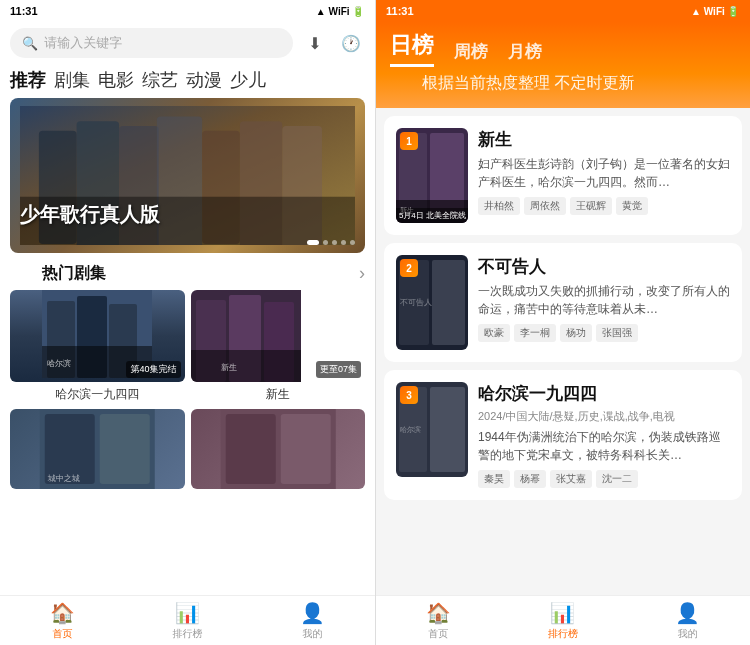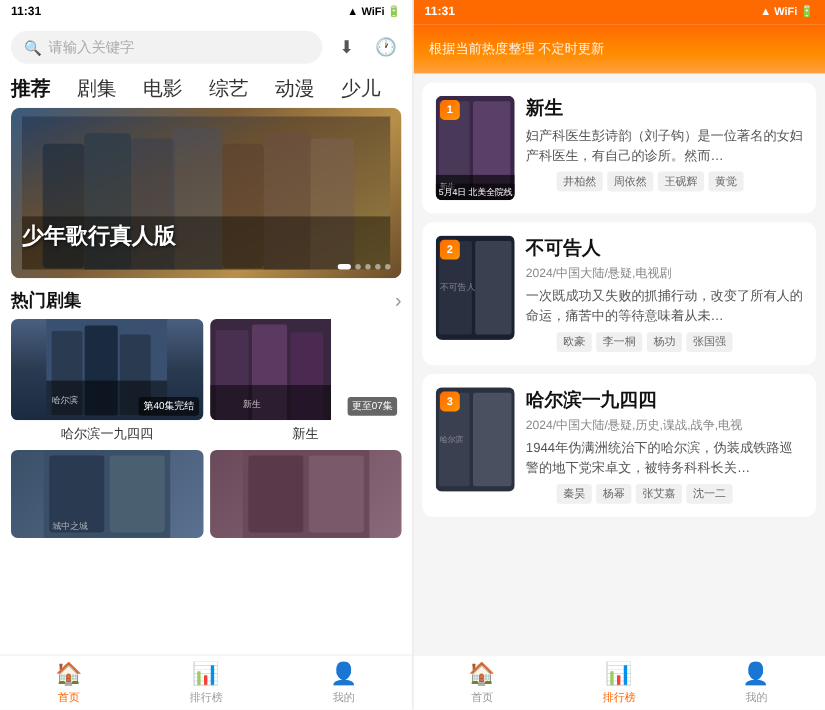--- a/index.html
+++ b/index.html
@@ -73,21 +73,21 @@
       display: flex;
       align-items: center;
       justify-content: center;
       font-size: 16px;
       color: #555;
     }
 
     .nav-tabs {
       display: flex;
       padding: 4px 10px 6px;
-      gap: 24px;
+      gap: 8px;
       align-items: center;
     }
 
     .nav-tab {
       font-size: 18px;
       color: #333;
       font-weight: 500;
       cursor: pointer;
     }
 
@@ -143,20 +143,21 @@
       width: 12px;
       border-radius: 3px;
     }
 
     
     .section-header {
       display: flex;
       align-items: center;
       justify-content: space-between;
       padding: 10px 10px 6px;
+      margin-left: 32px;
     }
 
     .section-title {
       font-size: 16px;
       font-weight: 700;
       color: #111;
     }
 
     .section-more {
       color: #999;
@@ -316,22 +317,23 @@
       border-bottom: 3px solid #fff;
     }
 
     .rank-tab.inactive {
       font-size: 17px;
       opacity: 0.85;
     }
 
     .rank-subtitle {
       color: rgba(255,255,255,0.9);
-      font-size: 12px;
+      font-size: 16px;
       margin-top: 6px;
+      margin-left: 32px;
     }
 
     
     .rank-list {
       flex: 1;
       overflow-y: auto;
       background: #f5f5f5;
       padding: 8px;
     }
 
@@ -393,21 +395,20 @@
       -webkit-line-clamp: 3;
       -webkit-box-orient: vertical;
       overflow: hidden;
     }
 
     .rank-cast {
       display: flex;
       flex-wrap: wrap;
       gap: 4px;
       margin-top: 2px;
-      margin-left: 28px;
     }
 
     .cast-tag {
       background: #f0f0f0;
       border-radius: 3px;
       padding: 2px 6px;
       font-size: 10px;
       color: #666;
     }
 
@@ -621,40 +622,45 @@
 <div class="right-panel">
 
   <div class="right-status-bar">
     <span>11:31</span>
     <div class="status-icons">
       <span style="color:#fff">▲ WiFi 🔋</span>
     </div>
   </div>
 
   <div class="right-header">
+    <div class="rank-tabs">
+      <span class="rank-tab active">日榜</span>
+      <span class="rank-tab inactive">周榜</span>
+      <span class="rank-tab inactive">月榜</span>
+    </div>
     <div class="rank-subtitle">根据当前热度整理 不定时更新</div>
   </div>
 
   <div class="rank-list">
 
     <div class="rank-card">
       <div class="rank-poster">
         <svg width="72" height="95" viewBox="0 0 72 95">
           <rect width="72" height="95" fill="#3a2848"></rect>
           <rect x="3" y="5" width="28" height="85" rx="2" fill="#4a3858"></rect>
           <rect x="34" y="5" width="34" height="85" rx="2" fill="#5a4068"></rect>
           <rect x="0" y="72" width="72" height="23" fill="rgba(0,0,0,0.6)"></rect>
           <text x="4" y="85" fill="rgba(255,255,255,0.8)" font-size="7" font-family="sans-serif">新生</text>
         </svg>
         <div class="rank-number">1</div>
         <div class="rank-poster-label">5月4日 北美全院线</div>
       </div>
       <div class="rank-info">
         <div class="rank-title">新生</div>
-        <div class="rank-desc">妇产科医生彭诗韵（刘子钩）是一位著名的女妇产科医生，有自己的诊所。然而…</div>
+        <div class="rank-desc">妇产科医生彭诗韵（刘子钩）是一位著名的女妇产科医生，哈尔滨一九四四。然而…</div>
         <div class="rank-cast">
           <span class="cast-tag">井柏然</span>
           <span class="cast-tag">周依然</span>
           <span class="cast-tag">王砚辉</span>
           <span class="cast-tag">黄觉</span>
         </div>
       </div>
     </div>
 
     <div class="rank-card">
@@ -662,21 +668,20 @@
         <svg width="72" height="95" viewBox="0 0 72 95">
           <rect width="72" height="95" fill="#1a2030"></rect>
           <rect x="3" y="5" width="30" height="85" rx="2" fill="#2a3040"></rect>
           <rect x="36" y="5" width="33" height="85" rx="2" fill="#3a4050"></rect>
           <text x="4" y="50" fill="rgba(255,255,255,0.4)" font-size="8" font-family="sans-serif">不可告人</text>
         </svg>
         <div class="rank-number">2</div>
       </div>
       <div class="rank-info">
         <div class="rank-title">不可告人</div>
-        <div class="rank-meta">2024/中国大陆/悬疑,电视剧</div>
         <div class="rank-desc">一次既成功又失败的抓捕行动，改变了所有人的命运，痛苦中的等待意味着从未…</div>
         <div class="rank-cast">
           <span class="cast-tag">欧豪</span>
           <span class="cast-tag">李一桐</span>
           <span class="cast-tag">杨功</span>
           <span class="cast-tag">张国强</span>
         </div>
       </div>
     </div>
 

